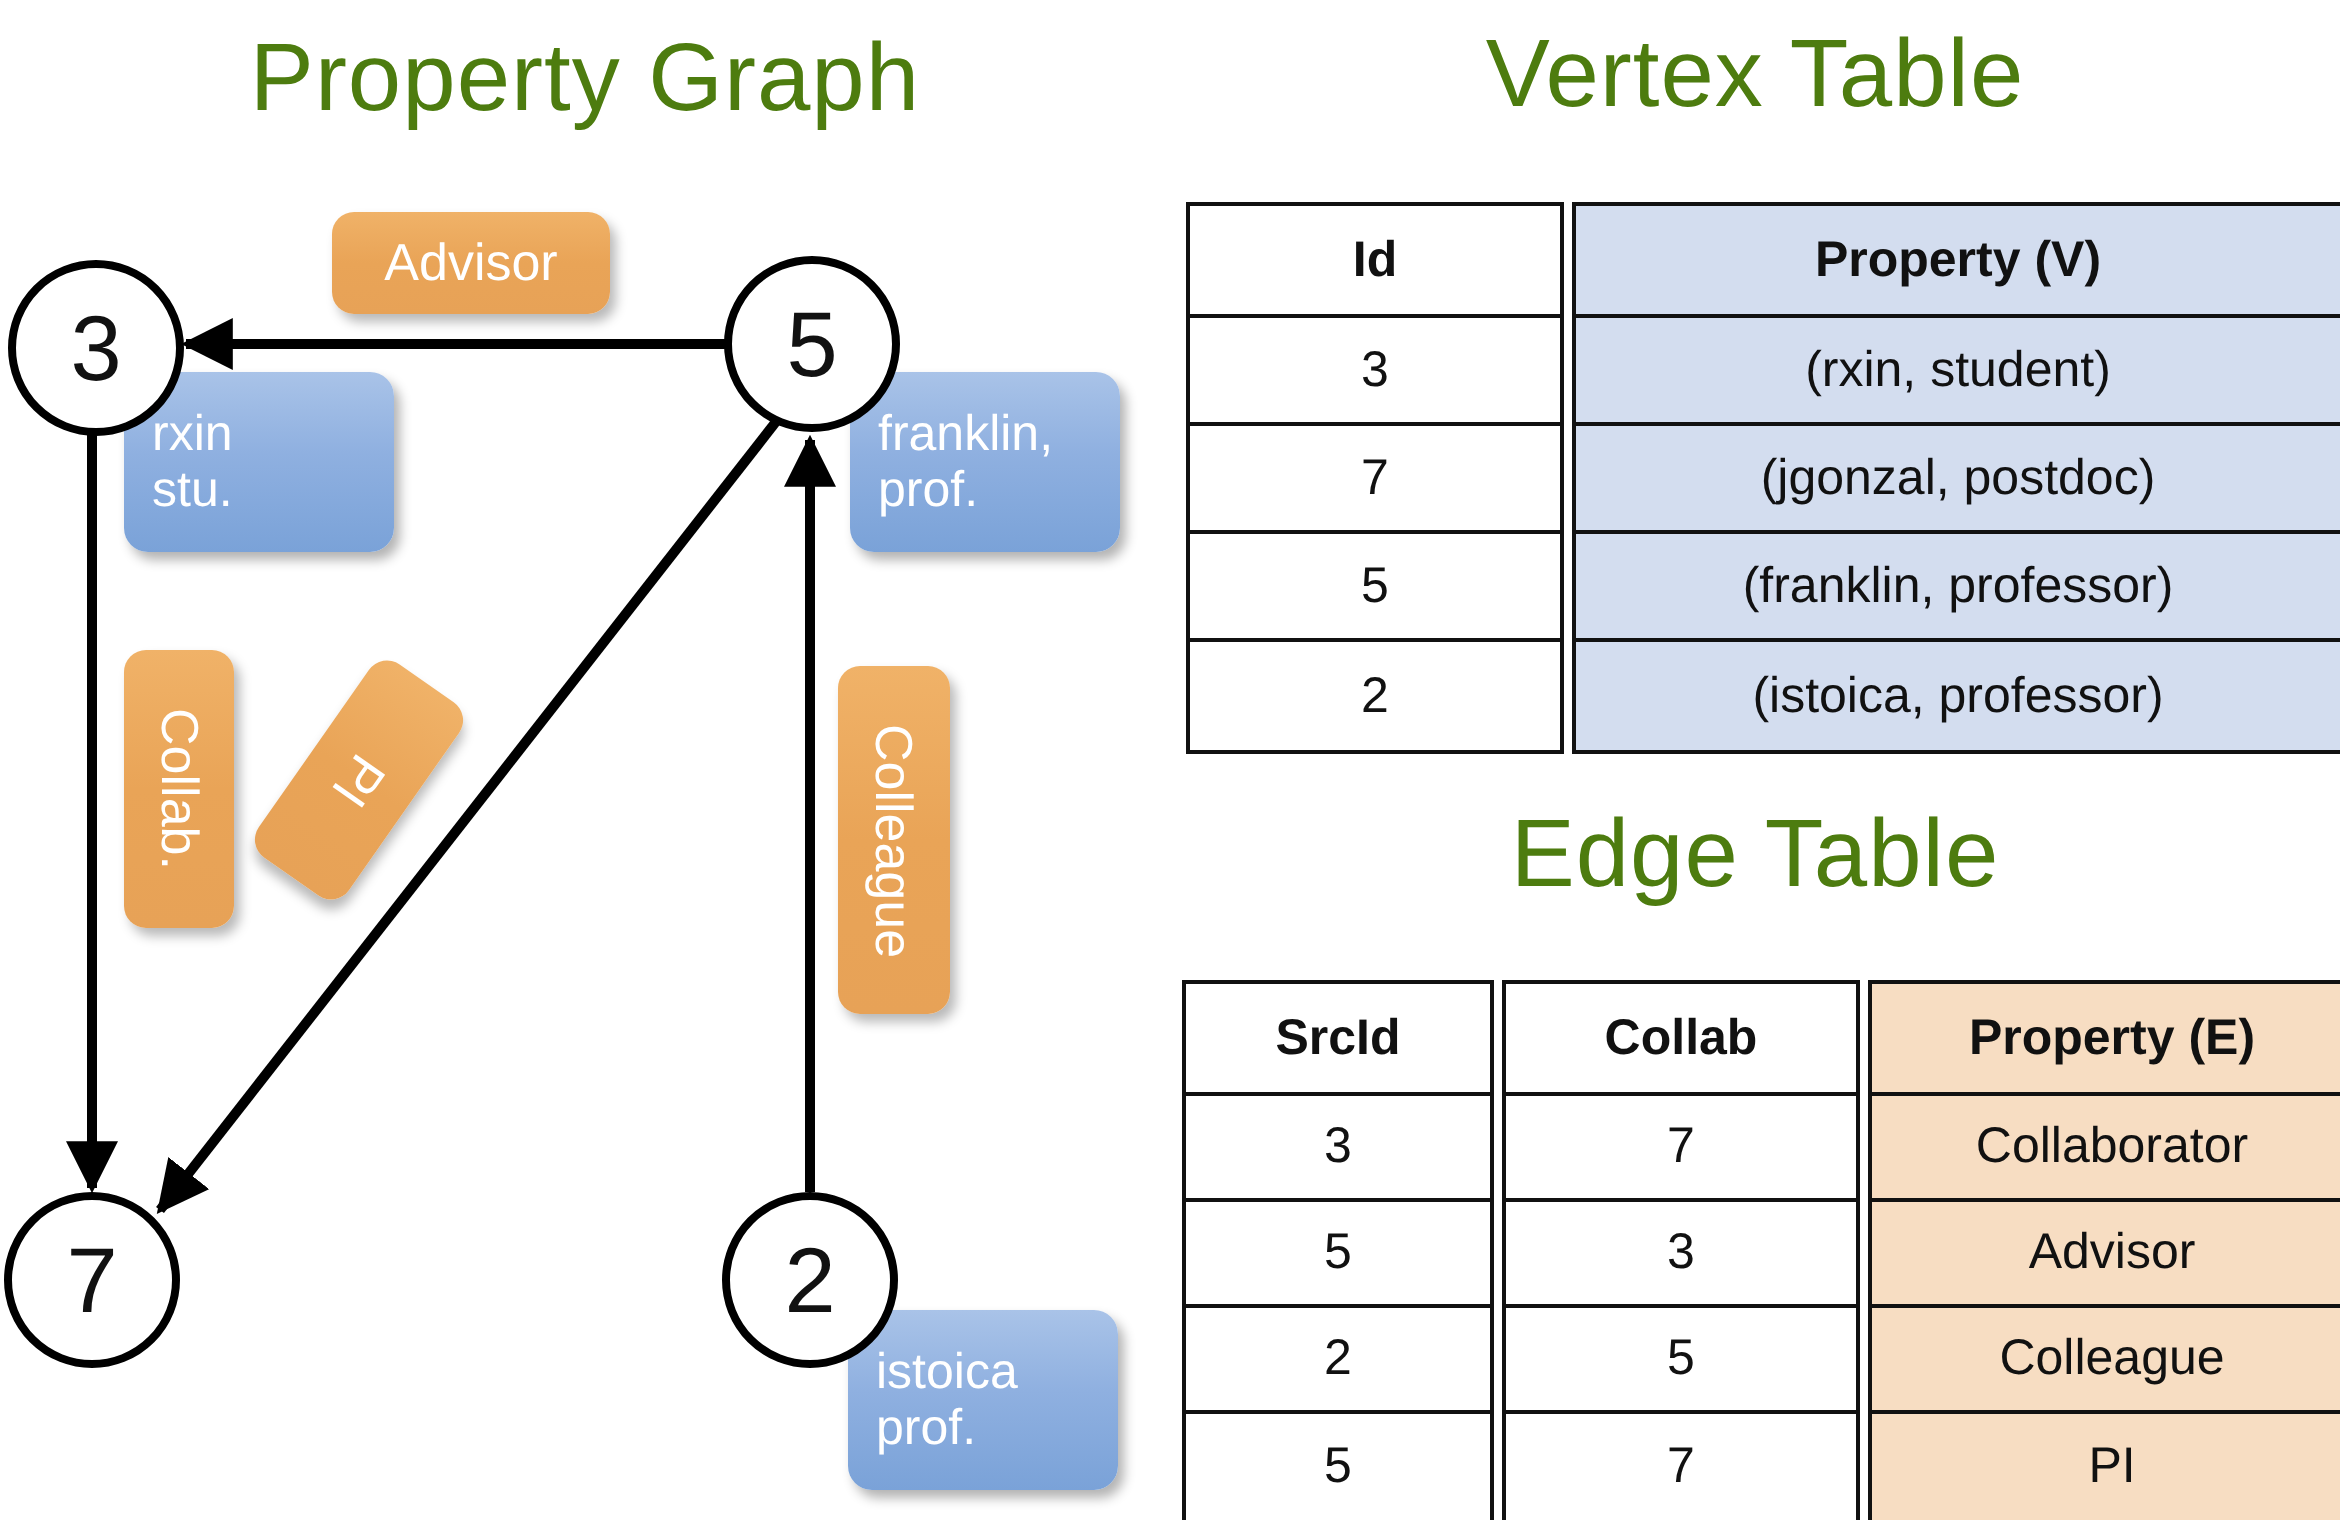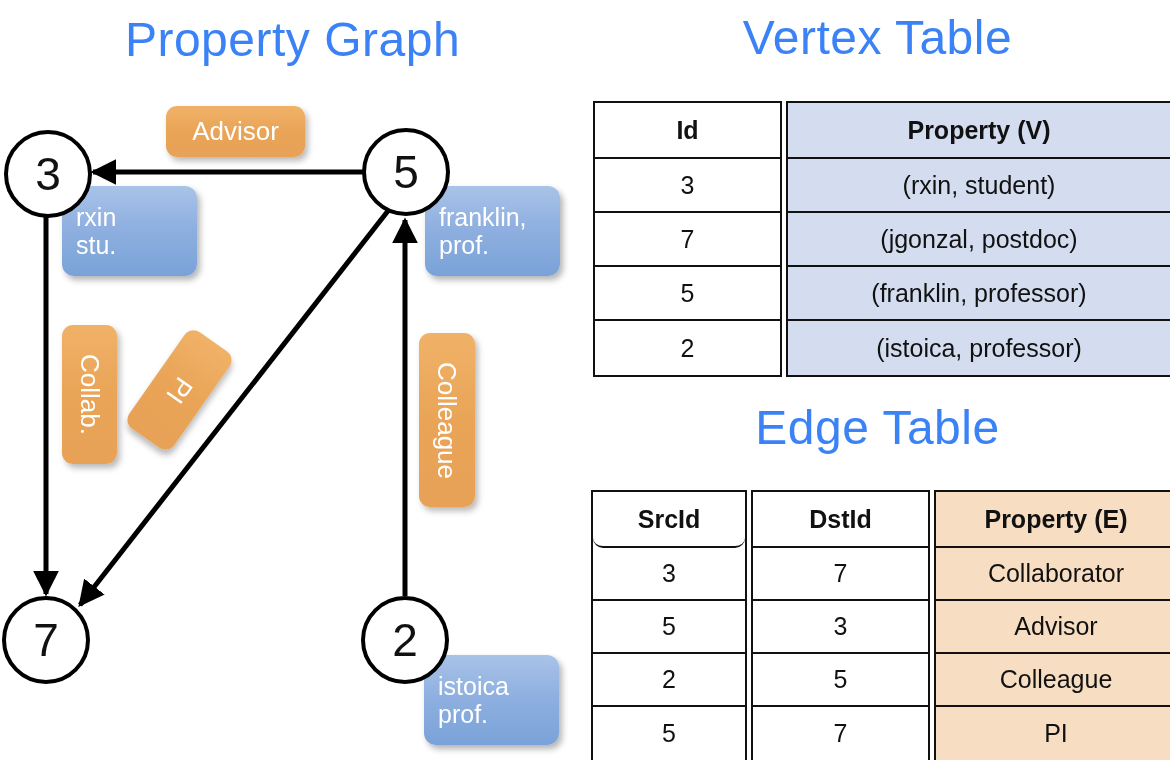--- a/index.html
+++ b/index.html
@@ -10,21 +10,21 @@
     overflow:hidden;
     position:relative;
   }
   .stage{position:absolute;left:0;top:0;width:1170px;height:760px;}
 
   
   .title{
     position:absolute;
     font-family:"Liberation Sans", sans-serif;
     font-weight:300;
-    color:#3b82f6;
+    color:#4d7c0f;
     letter-spacing:0.5px;
     white-space:nowrap;
     -webkit-font-smoothing:antialiased;
   }
   #title-property-graph{left:0;top:12px;width:585px;text-align:center;font-size:48px;}
   #title-vertex-table{left:585px;top:10px;width:585px;text-align:center;font-size:48px;}
   #title-edge-table{left:585px;top:400px;width:585px;text-align:center;font-size:48px;}
 
   
   #graph-panel{position:absolute;left:0;top:0;width:585px;height:760px;}
@@ -194,29 +194,29 @@
       <div class="cell blue" style="width:382px;height:54px;">(franklin, professor)</div>
       <div class="cell blue" style="width:382px;height:54px;">(istoica, professor)</div>
     </div>
   </div>
 
   <div class="title" id="title-edge-table">Edge Table</div>
 
   <div class="tbl" id="edge-table" style="left:591px;top:490px;">
 
     <div class="colgroup">
-      <div class="cell hdr white" style="width:152px;height:56px;border-radius:10px;">SrcId</div>
+      <div class="cell hdr white" style="width:152px;height:56px;">SrcId</div>
       <div class="cell white" style="width:152px;height:53px;">3</div>
       <div class="cell white" style="width:152px;height:53px;">5</div>
       <div class="cell white" style="width:152px;height:53px;">2</div>
       <div class="cell white" style="width:152px;height:53px;">5</div>
     </div>
 
     <div class="colgroup">
-      <div class="cell hdr white" style="width:175px;height:56px;">DstId</div>
+      <div class="cell hdr white" style="width:175px;height:56px;">Collab</div>
       <div class="cell white" style="width:175px;height:53px;">7</div>
       <div class="cell white" style="width:175px;height:53px;">3</div>
       <div class="cell white" style="width:175px;height:53px;">5</div>
       <div class="cell white" style="width:175px;height:53px;">7</div>
     </div>
 
     <div class="colgroup">
       <div class="cell hdr peach" style="width:240px;height:56px;">Property (E)</div>
       <div class="cell peach" style="width:240px;height:53px;">Collaborator</div>
       <div class="cell peach" style="width:240px;height:53px;">Advisor</div>

